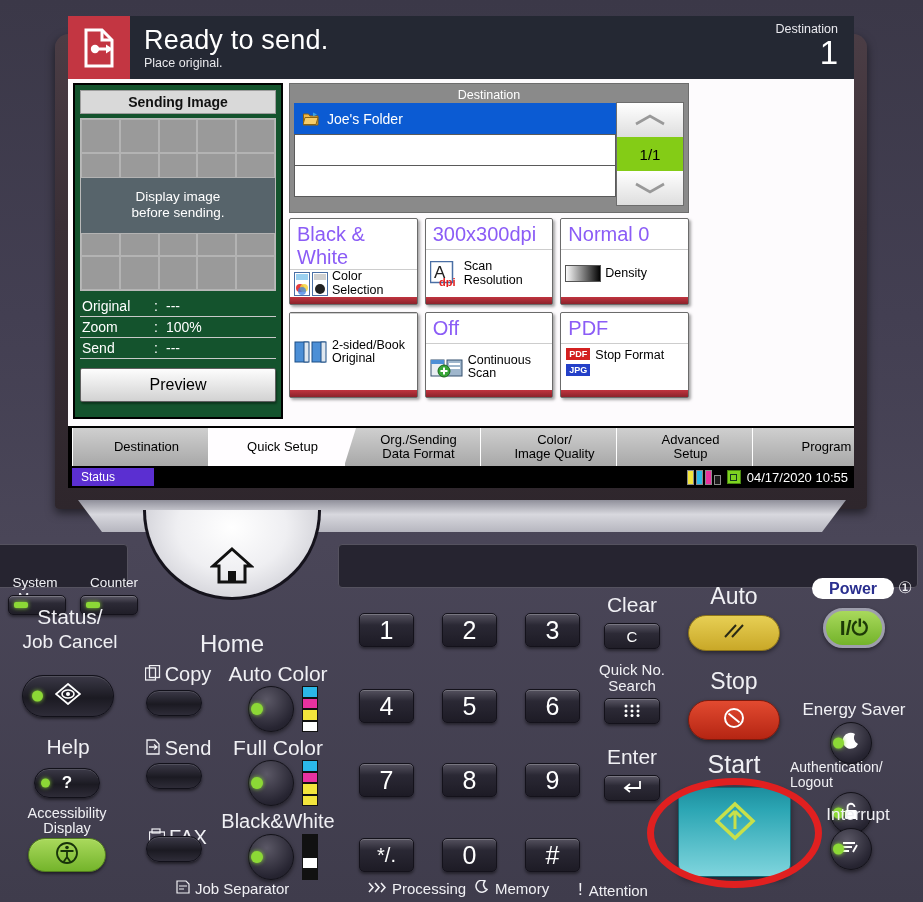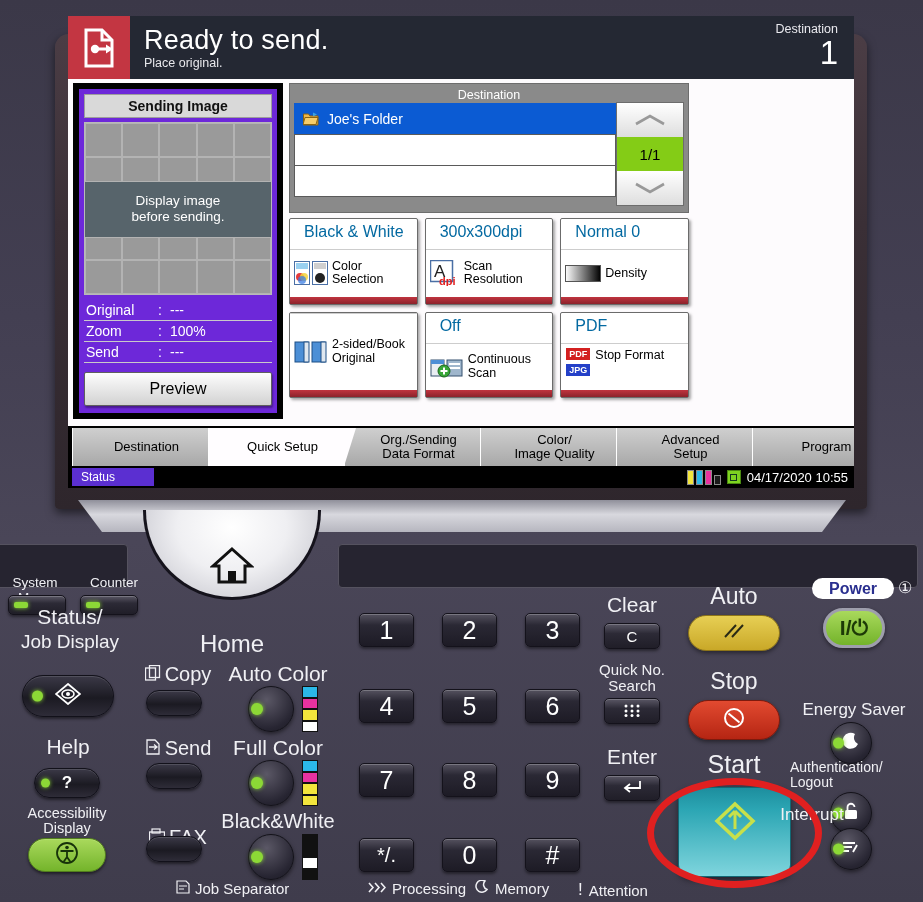--- a/index.html
+++ b/index.html
@@ -39,21 +39,21 @@
   .hdr-sub{ color:#e8e8ec; font-size:12.5px; line-height:16px;}
   .hdr-dest{ width:200px; text-align:right; padding:6px 16px 4px 0; }
   .hdr-dest-label{ color:#e9e9ee; font-size:12.5px; }
   .hdr-dest-num{ color:#fff; font-size:33px; line-height:33px; font-weight:300;}
 
   .body-area{ position:absolute; left:0; top:63px; width:786px; height:347px; background:#fdfbfd;}
 
   
   .left-col{
     position:absolute; left:5px; top:4px; width:210px; height:336px;
-    background:#6d28d9; border:6px solid #000000; padding:5px;
+    background:#14532d; border:2px solid #000000; padding:5px;
   }
   .sending-title{
     background:#d9d9d9; border:1px solid #9d9d9d; text-align:center;
     font-size:14px; padding:3px 0; color:#111; font-weight:bold;
   }
   .grid-prev{
     margin-top:4px; height:173px; position:relative;
     background:#9a9a9a; border:1px solid #b9b9b9;
     display:grid; grid-template-columns:repeat(5,1fr); grid-template-rows:repeat(5,1fr);
   }
@@ -102,21 +102,21 @@
   .fn-grid{
     position:absolute; left:221px; top:139px; width:400px; height:180px;
     display:grid; grid-template-columns:repeat(3,1fr); grid-template-rows:repeat(2,1fr);
     gap:7px;
   }
   .fn-btn{
     background:#fff; border:1px solid #6b6b6b; border-radius:2px;
     position:relative; box-shadow:2px 2px 3px rgba(0,0,0,.35);
     display:flex; flex-direction:column;
   }
-  .fn-val{ font-size:16px; padding:4px 0 0 7px; color:#0369a1; flex:0 0 30px;margin-left:7px;}
+  .fn-val{ font-size:20px; padding:4px 0 0 7px; color:#8b5cf6; flex:0 0 30px;}
   .fn-sep{ border-top:1px solid #cdcdcd; }
   .fn-low{ flex:1; display:flex; align-items:center; padding:0 4px; gap:4px;}
   .fn-icon{ flex:0 0 auto; display:flex; align-items:center;}
   .fn-name{ font-size:12.5px; line-height:13.5px; color:#000;}
   .fn-bar{ height:7px; background:linear-gradient(180deg,#c0343f,#8c222b);}
 
   
   .tabs{
     position:absolute; left:0; top:410px; width:786px; height:40px;
     background:#000;
@@ -540,21 +540,21 @@
 <div class="smallkey" style="left:8px; top:595px; width:58px; height:20px;">
     <span class="led" style="left:5px;width:14px;height:6px;border-radius:2px;"></span>
   </div>
 
 <div class="lbl" style="left:78px; top:575px; width:72px; font-size:13.5px;">Counter</div>
 <div class="smallkey" style="left:80px; top:595px; width:58px; height:20px;">
     <span class="led" style="left:5px;width:14px;height:6px;border-radius:2px;"></span>
   </div>
 
 <div class="lbl" style="left:0px; top:605px; width:140px; font-size:21px; line-height:24px;">
-  <span>Status/</span><br><span style="font-size:19px;">Job Display</span>
+  <span>Status/</span><br><span style="font-size:19px;">Job Cancel</span>
 </div>
 <div class="pillbtn" style="left:22px; top:675px; width:92px; height:42px;">
   <span class="led"></span>
   <span>
     <svg width="26" height="22" viewBox="0 0 26 22">
       <path d="M13 1 L25 11 L13 21 L1 11 z" fill="none" stroke="#fff" stroke-width="1.8"></path>
       <ellipse cx="13" cy="11" rx="6" ry="4" fill="none" stroke="#fff" stroke-width="1.6"></ellipse>
       <circle cx="13" cy="11" r="2" fill="#fff"></circle>
     </svg>
   </span>
@@ -754,21 +754,21 @@
 <div class="roundbtn" style="left:830px; top:792px; width:42px;height:42px;">
   <span class="led" style="left:2px;width:11px;height:11px;"></span>
   <span>
     <svg width="18" height="19" viewBox="0 0 18 19">
         <rect x="3" y="8" width="12" height="9" rx="1.5" fill="#fff"></rect>
         <path d="M5.5 8 V5.5 A3.5 3.5 0 0 1 12.5 5" fill="none" stroke="#fff" stroke-width="1.8"></path>
       </svg>
   </span>
 </div>
 
-<div class="lbl" style="left:748px; top:805px; width:128px; font-size:17px;">Interrupt</div>
+<div class="lbl" style="left:794px; top:805px; width:128px; font-size:17px;">Interrupt</div>
 <div class="roundbtn" style="left:830px; top:828px; width:42px;height:42px;">
   <span class="led" style="left:2px;width:11px;height:11px;"></span>
   <span>
     <svg width="22" height="18" viewBox="0 0 22 18">
         <path d="M3 5 h12 M3 9 h9 M3 13 h6" stroke="#fff" stroke-width="1.8"></path>
         <path d="M13 14 l4 -7" stroke="#fff" stroke-width="1.8"></path>
       </svg>
   </span>
 </div>
 

